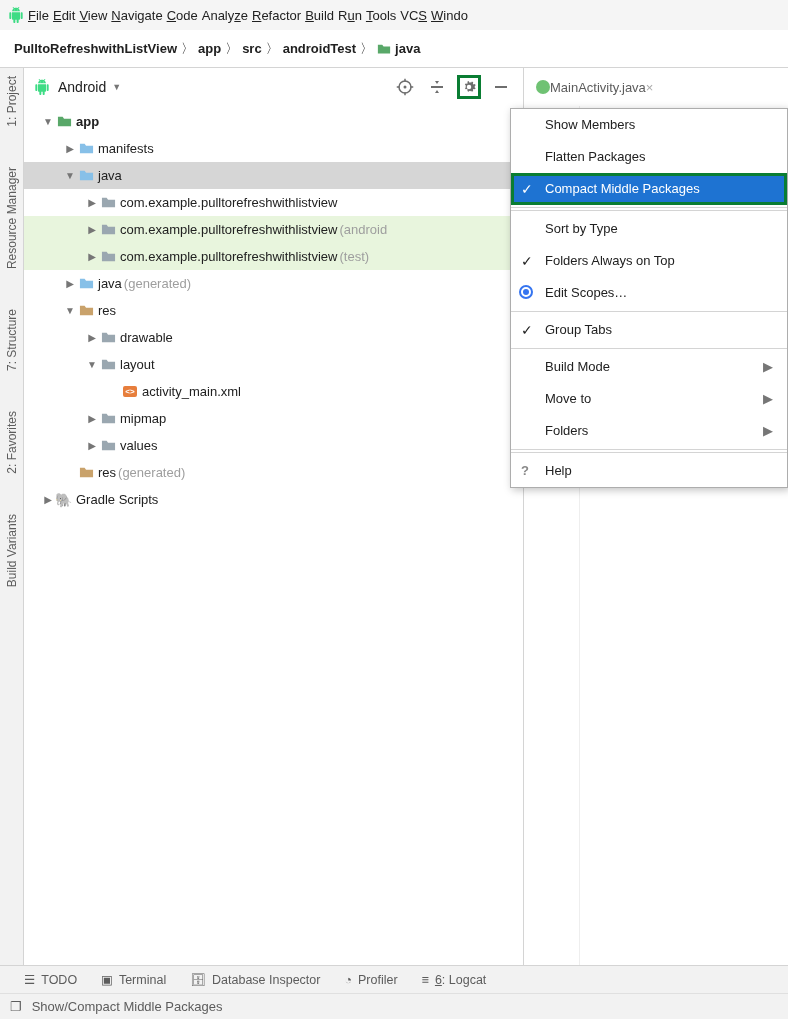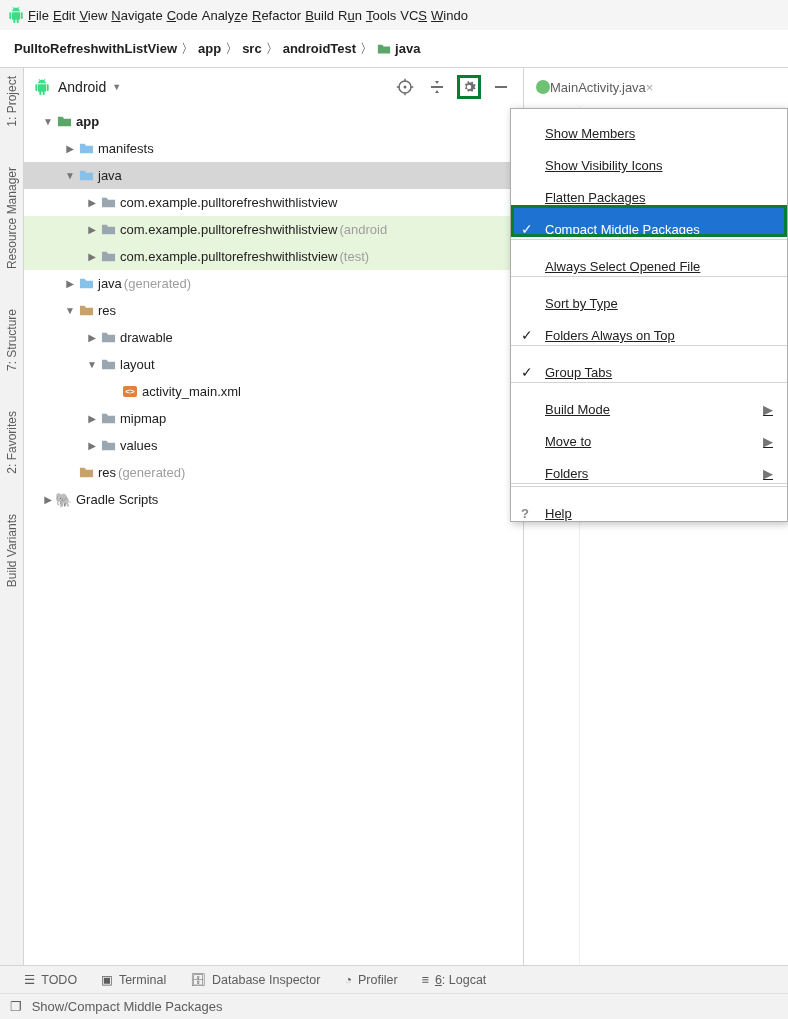--- a/index.html
+++ b/index.html
@@ -48,21 +48,21 @@
   .gutter { width: 56px; text-align: right; color: #9e9e9e; padding: 4px 16px 4px 0; font-family: Consolas, monospace; font-size: 13px; line-height: 28px; border-right: 1px solid #eee; }
   .gutter div { height: 28px; }
   .fold-strip { width: 24px; position: relative; }
   .code { flex: 1; padding: 4px 8px; font-family: Consolas, monospace; font-size: 14px; line-height: 28px; white-space: pre; overflow: hidden; }
   .code .cm-comment { color: #808080; font-style: italic; }
   .code .cm-ident { color: #660e7a; }
   .code .cm-hl { background: #fff3c9; }
 
   
   .popup { position: absolute; left: 510px; top: 108px; width: 278px; background: #fff; border: 1px solid #adadad; box-shadow: 2px 2px 8px rgba(0,0,0,0.25); z-index: 100; }
-  .popup .item { display: flex; align-items: flex-end; height: 32px; padding: 0 14px 0 34px; position: relative; cursor: pointer; text-decoration: underline; }
+  .popup .item { display: flex; align-items: flex-start; height: 32px; padding: 8px 14px 0 34px; position: relative; cursor: pointer; }
   .popup .item .check { position: absolute; left: 10px; font-size: 14px; }
   .popup .item.selected { background: #1e73d2; color: #fff; }
   .popup .item.selected-frame { outline: 3px solid #0a7d33; outline-offset: -3px; }
   .popup .sep { height: 1px; background: #d4d4d4; margin: 2px 0; }
   .popup .submenu-arrow { margin-left: auto; color: #767676; }
   .popup .radio { position: absolute; left: 8px; width: 14px; height: 14px; border: 2px solid #3574f0; border-radius: 50%; display: flex; align-items: center; justify-content: center;}
   .popup .radio::after { content:''; width:6px; height:6px; background:#3574f0; border-radius:50%;}
   .popup .help-icon { position: absolute; left: 10px; color: #888; font-weight: bold;}
 
   
@@ -388,41 +388,39 @@
 <div class="status-bar">
   <span>❐</span>
   <span>Show/Compact Middle Packages</span>
 </div>
 
 <div class="popup" id="popup">
     <div class="item">
       <span>Show Members</span>
     </div>
     <div class="item">
-      <span>Show Visibility Icons</span>
-    </div>
-    <div class="item">
       <span>Flatten Packages</span>
     </div>
     <div class="item selected selected-frame">
       <span class="check">✓</span>
       <span>Compact Middle Packages</span>
     </div>
     <div class="sep"></div>
-    <div class="item">
-      <span>Always Select Opened File</span>
-    </div>
     <div class="sep"></div>
     <div class="item">
       <span>Sort by Type</span>
     </div>
     <div class="item">
       <span class="check">✓</span>
       <span>Folders Always on Top</span>
     </div>
+    <div class="item">
+      <span class="radio"></span>
+      <span>Edit Scopes…</span>
+    </div>
     <div class="sep"></div>
     <div class="item">
       <span class="check">✓</span>
       <span>Group Tabs</span>
     </div>
     <div class="sep"></div>
     <div class="item">
       <span>Build Mode</span>
       <span class="submenu-arrow">▶</span>
     </div>

